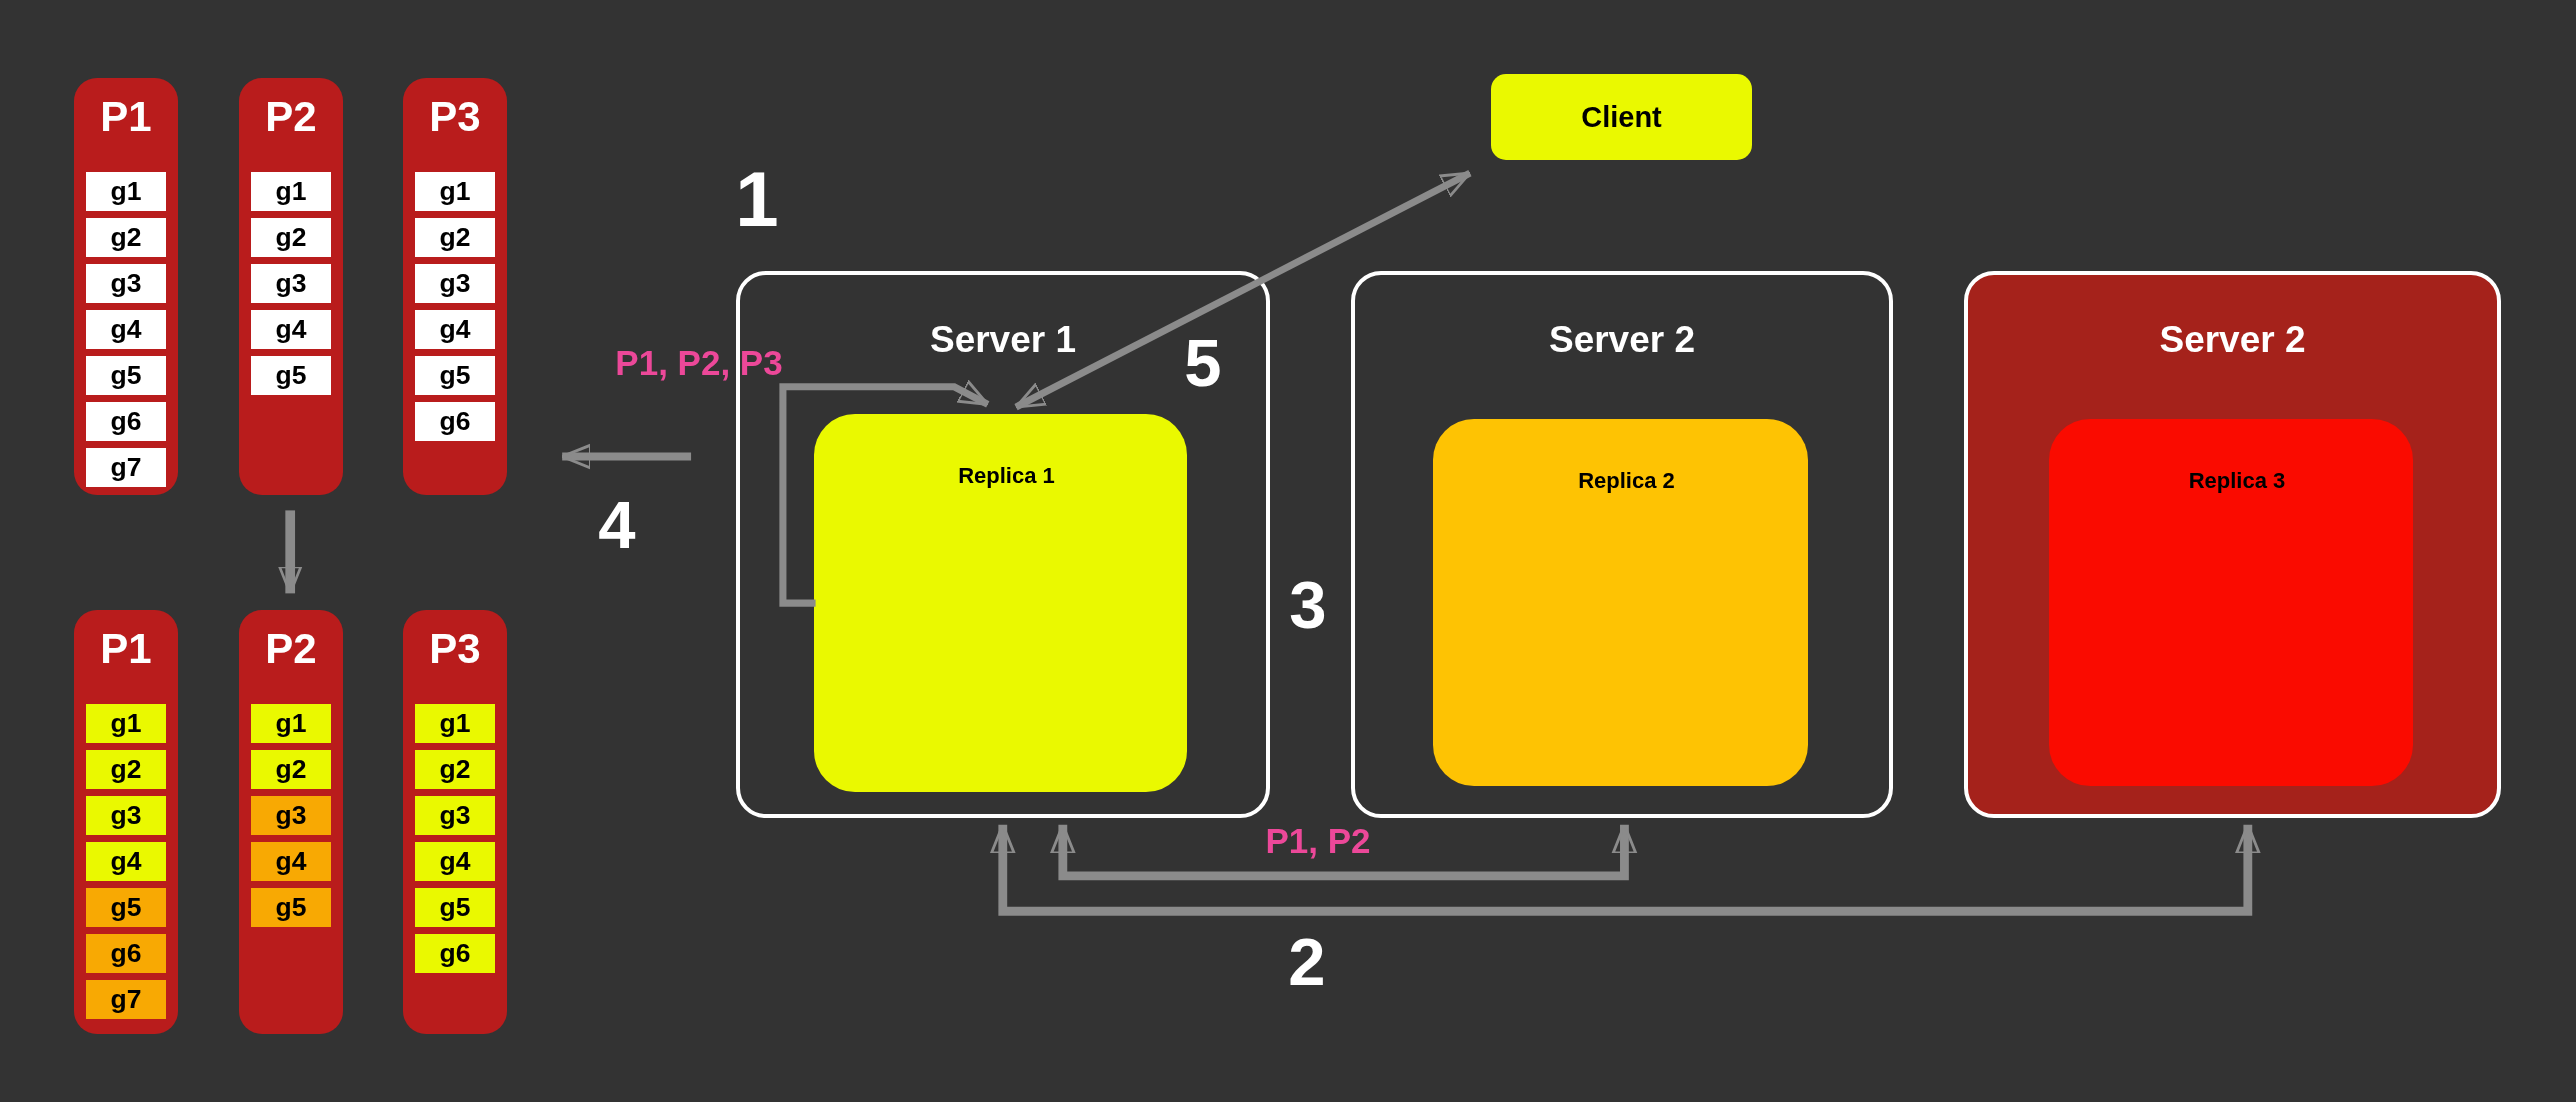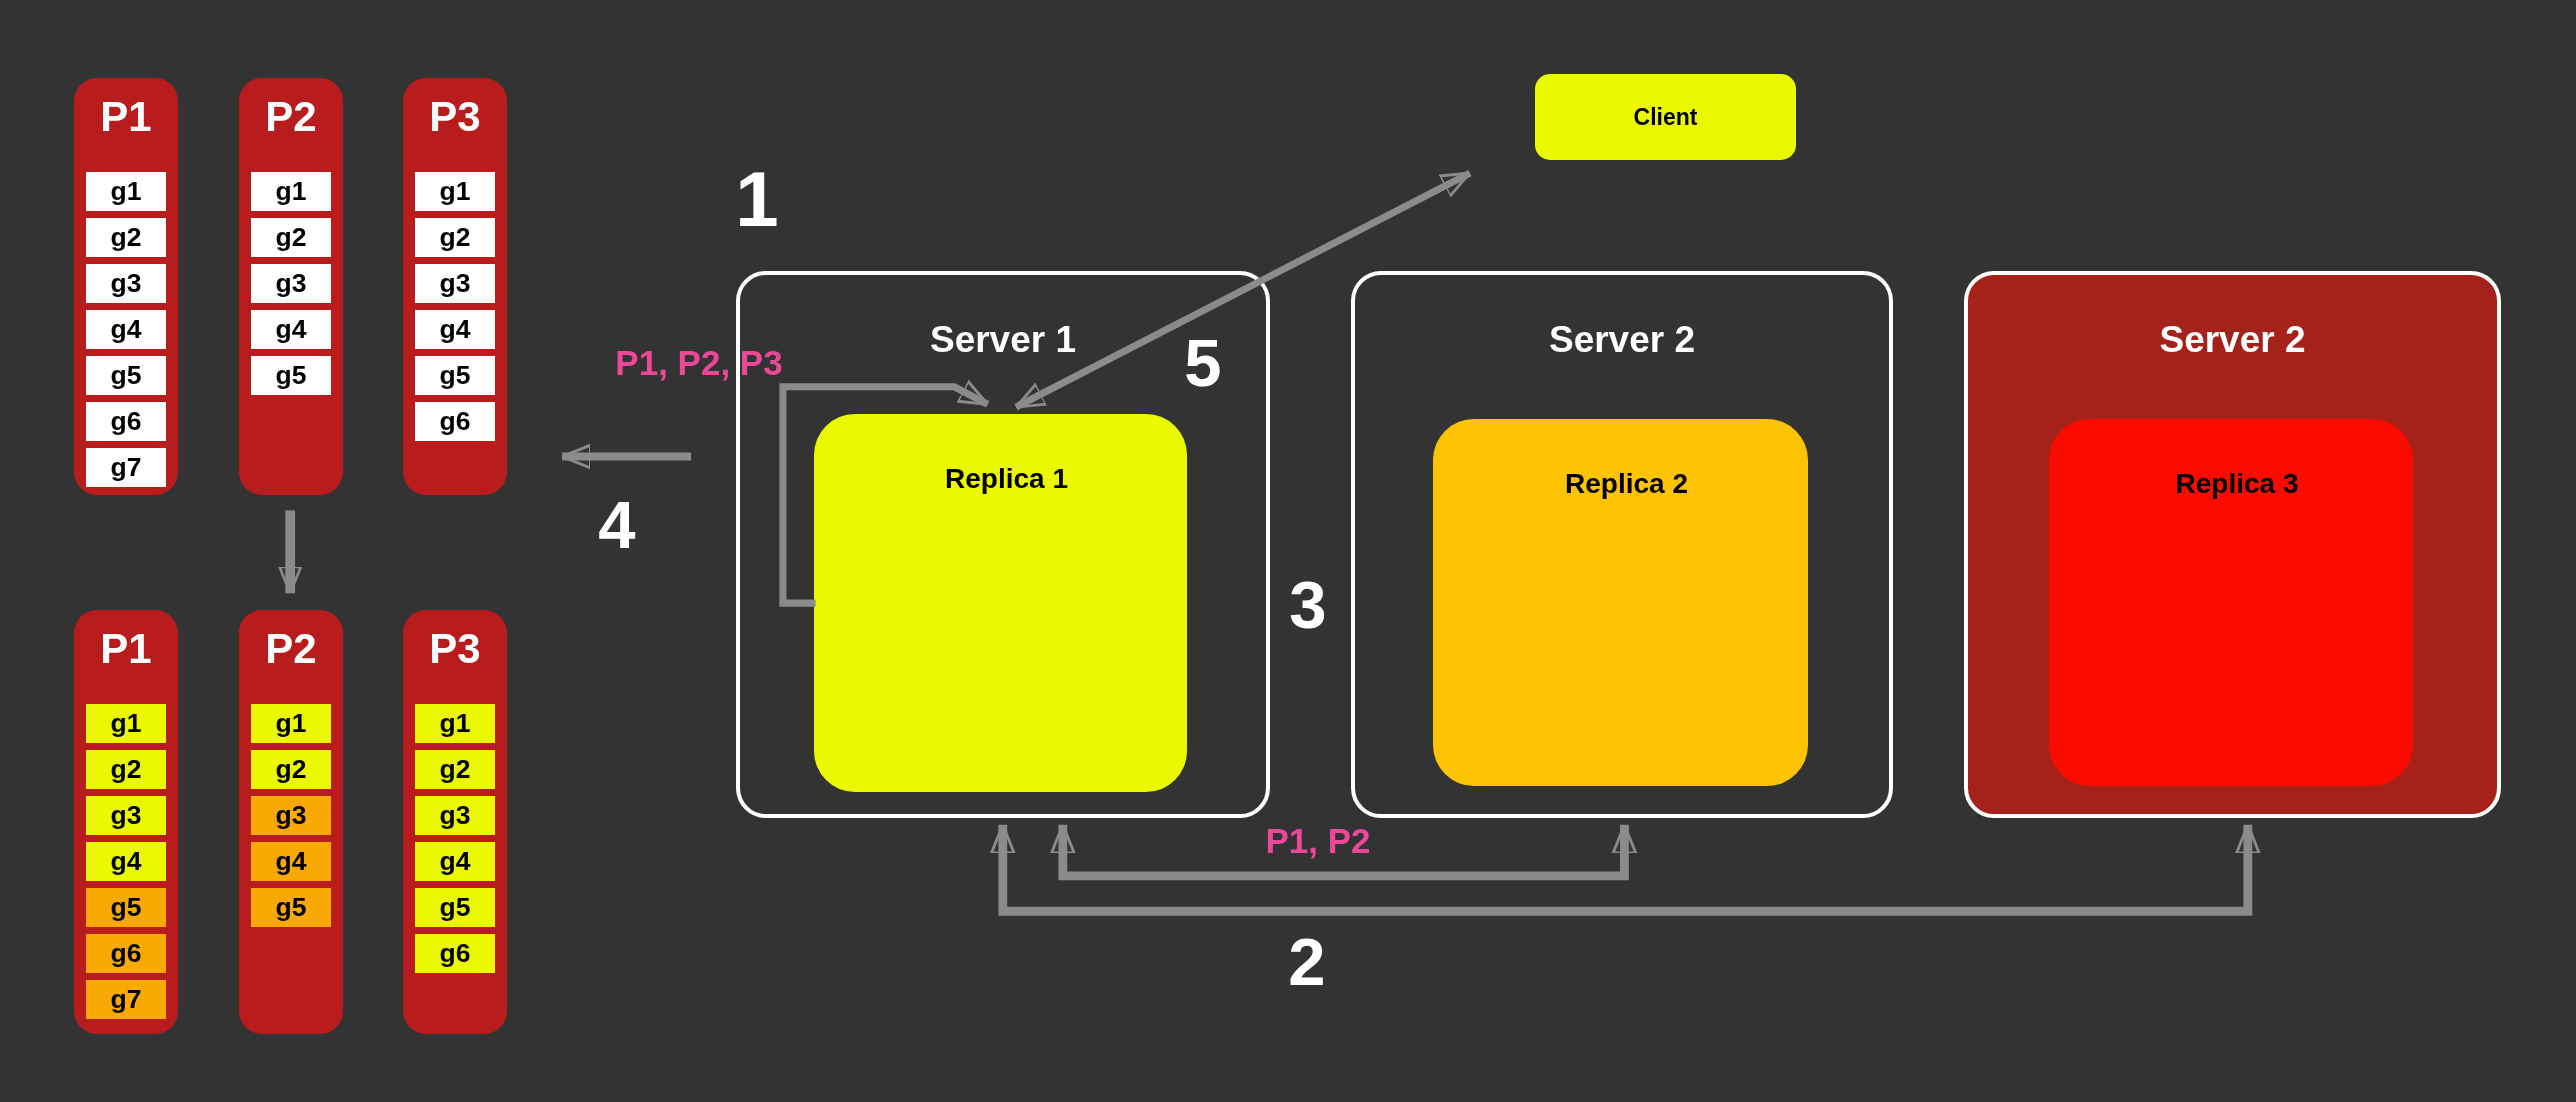--- a/index.html
+++ b/index.html
@@ -22,25 +22,25 @@
   .server{position:absolute;top:271px;height:547px;border:4.4px solid #FFFFFF;
     border-radius:30px;box-sizing:border-box;background:transparent;}
   .server[data-color="darkred"]{background:#A5221B;}
   .server-title{position:absolute;top:46px;left:0;right:0;text-align:center;
     color:#FFFFFF;font-size:37px;font-weight:bold;line-height:1;}
   .replica{position:absolute;border-radius:41px;}
   .replica[data-color="yellow"]{background:#EAF900;}
   .replica[data-color="amber"]{background:#FEC303;}
   .replica[data-color="red"]{background:#FA0B00;}
   .replica-label{position:absolute;top:51px;left:12px;right:0;text-align:center;
-    font-size:28px;font-weight:bold;color:#000000;line-height:1;}
+    font-size:22px;font-weight:bold;color:#000000;line-height:1;}
   
   .client{position:absolute;left:1491px;top:74px;width:261px;height:86px;
     background:#EAF900;border-radius:15px;display:flex;align-items:center;
-    justify-content:center;font-size:23px;font-weight:bold;color:#000000;margin-left:44px;}
+    justify-content:center;font-size:29px;font-weight:bold;color:#000000;}
   
   .stepnum{position:absolute;transform:translate(-50%,-50%);color:#FFFFFF;
     font-weight:bold;font-size:67px;line-height:1;}
   .stepnum.big{font-size:78px;}
   .anno{position:absolute;transform:translate(-50%,-50%);color:#ec4899;
     font-weight:bold;font-size:35px;line-height:1;white-space:nowrap;}
   .query-text{position:absolute;left:802px;top:197px;transform:translateY(-50%);
     color:#FFFFFF;font-weight:bold;font-size:31px;white-space:nowrap;}
   
   #arrows{position:absolute;left:0;top:0;width:2576px;height:1102px;pointer-events:none;}

